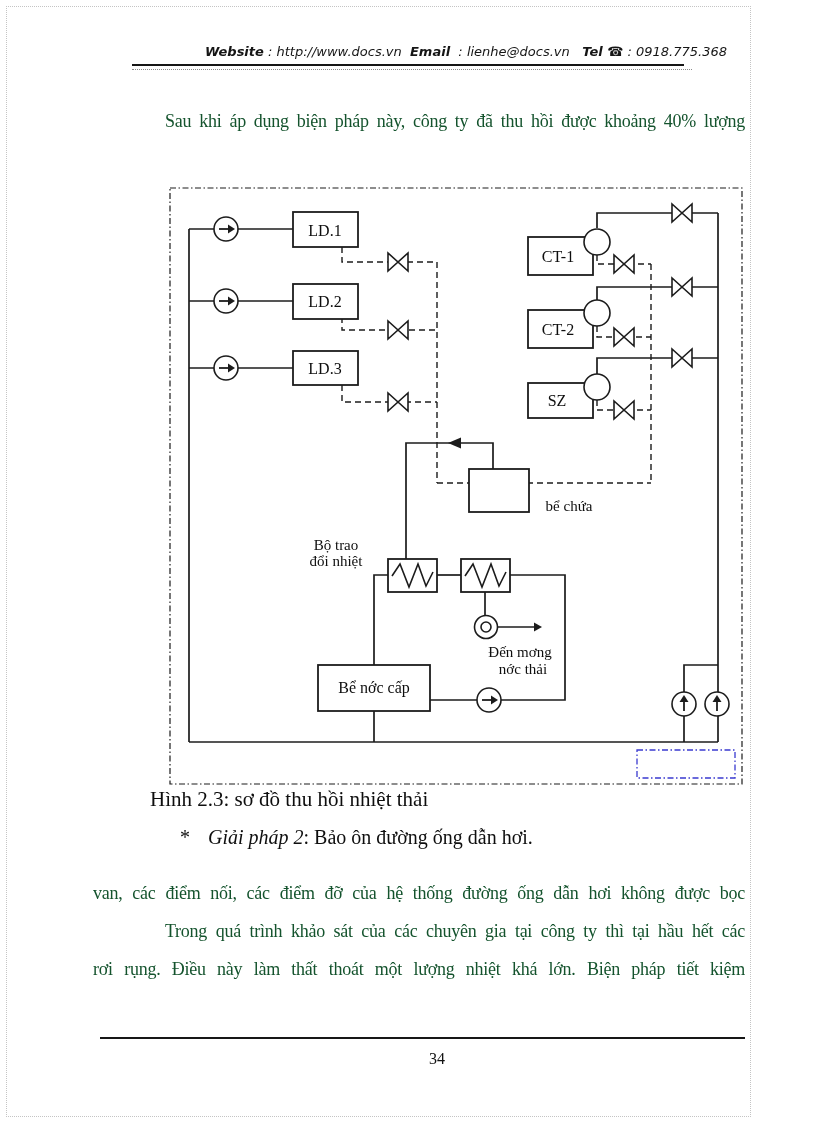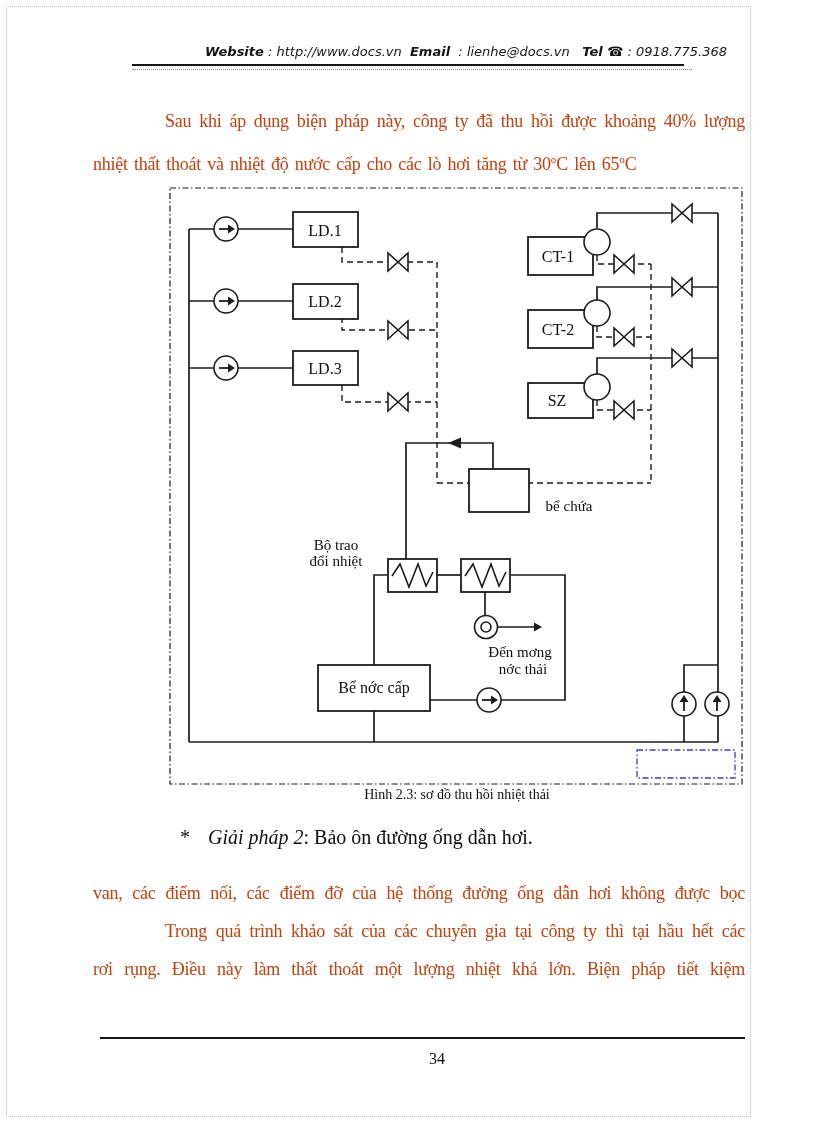--- a/index.html
+++ b/index.html
@@ -8,50 +8,49 @@
   .page-edge{position:absolute;inset:6px;border:1px dotted #c4c4c4;pointer-events:none;}
   
   .header{position:absolute;top:44px;left:205px;width:560px;
           font-family:"DejaVu Sans","Liberation Sans",sans-serif;
           font-style:italic;font-size:13px;white-space:pre;color:#151515;}
   .header .b{font-weight:bold;}
   .rule-solid{position:absolute;left:132px;top:64px;width:552px;border-top:2px solid #161616;}
   .rule-dotted{position:absolute;left:132px;top:69px;width:560px;border-top:1px dotted #8a8a8a;}
   
   .para{position:absolute;left:93px;width:652px;font-size:18px;line-height:38px;
-        letter-spacing:-0.25px;color:#c2410c;}
+        letter-spacing:-0.25px;color:#14532d;}
   .jline{white-space:nowrap;text-align:justify;text-align-last:justify;}
   .jline.indent{text-indent:72px;}
   .nline{white-space:pre;word-spacing:2px;}
   .sup{vertical-align:super;font-size:11px;letter-spacing:0;}
   .italic{font-style:italic;}
   .star-gap{display:inline-block;margin-right:18px;}
-  .caption{position:absolute;top:787px;left:150px;width:614px;text-align:center;
-           font-size:14px;color:#0e0e0e;}
+  .caption{position:absolute;top:787px;left:150px;width:614px;text-align:left;
+           font-size:21px;color:#0e0e0e;}
   .solution{position:absolute;top:826px;left:180px;font-size:20px;white-space:pre;color:#0e0e0e;}
   
   .footer-rule{position:absolute;left:100px;top:1037px;width:645px;border-top:2px solid #161616;}
   .page-num{position:absolute;top:1050px;left:93px;width:688px;text-align:center;font-size:16px;}
   
   svg.diagram{position:absolute;left:0;top:0;}
   svg .lbl{font-family:"Liberation Serif","DejaVu Serif",serif;fill:#0e0e0e;}
 </style>
 </head>
 <body>
 
 <div class="page">
   <div class="page-edge"></div>
 
   <div class="header"><span class="b">Website</span><span> : http://www.docs.vn  </span><span class="b">Email</span><span>  : lienhe@docs.vn   </span><span class="b">Tel </span><span class="b">☎</span><span> : 0918.775.368</span></div>
   <div class="rule-solid"></div>
   <div class="rule-dotted"></div>
 
   <div class="para" style="top:102px;">
     <div class="jline indent">Sau khi áp dụng biện pháp này, công ty đã thu hồi được khoảng 40% lượng</div>
-    <div class="nline"><span>nhiệt thất thoát và nhiệt độ nước cấp cho các lò hơi tăng từ 30</span><span class="sup">o</span><span>C lên 65</span><span class="sup">o</span><span>C</span></div>
   </div>
 
   <svg class="diagram" width="816" height="1123" viewBox="0 0 816 1123">
     <defs>
       <g id="valve">
         <path d="M-10,-9 L-10,9 L10,-9 L10,9 Z" fill="#fff" fill-rule="evenodd" stroke="#1c1c1c" stroke-width="1.6"></path>
       </g>
       <g id="pump-right">
         <circle r="12" fill="#fff" stroke="#1c1c1c" stroke-width="1.6"></circle>
         <line x1="-7" y1="0" x2="2" y2="0" stroke="#1c1c1c" stroke-width="1.8"></line>

